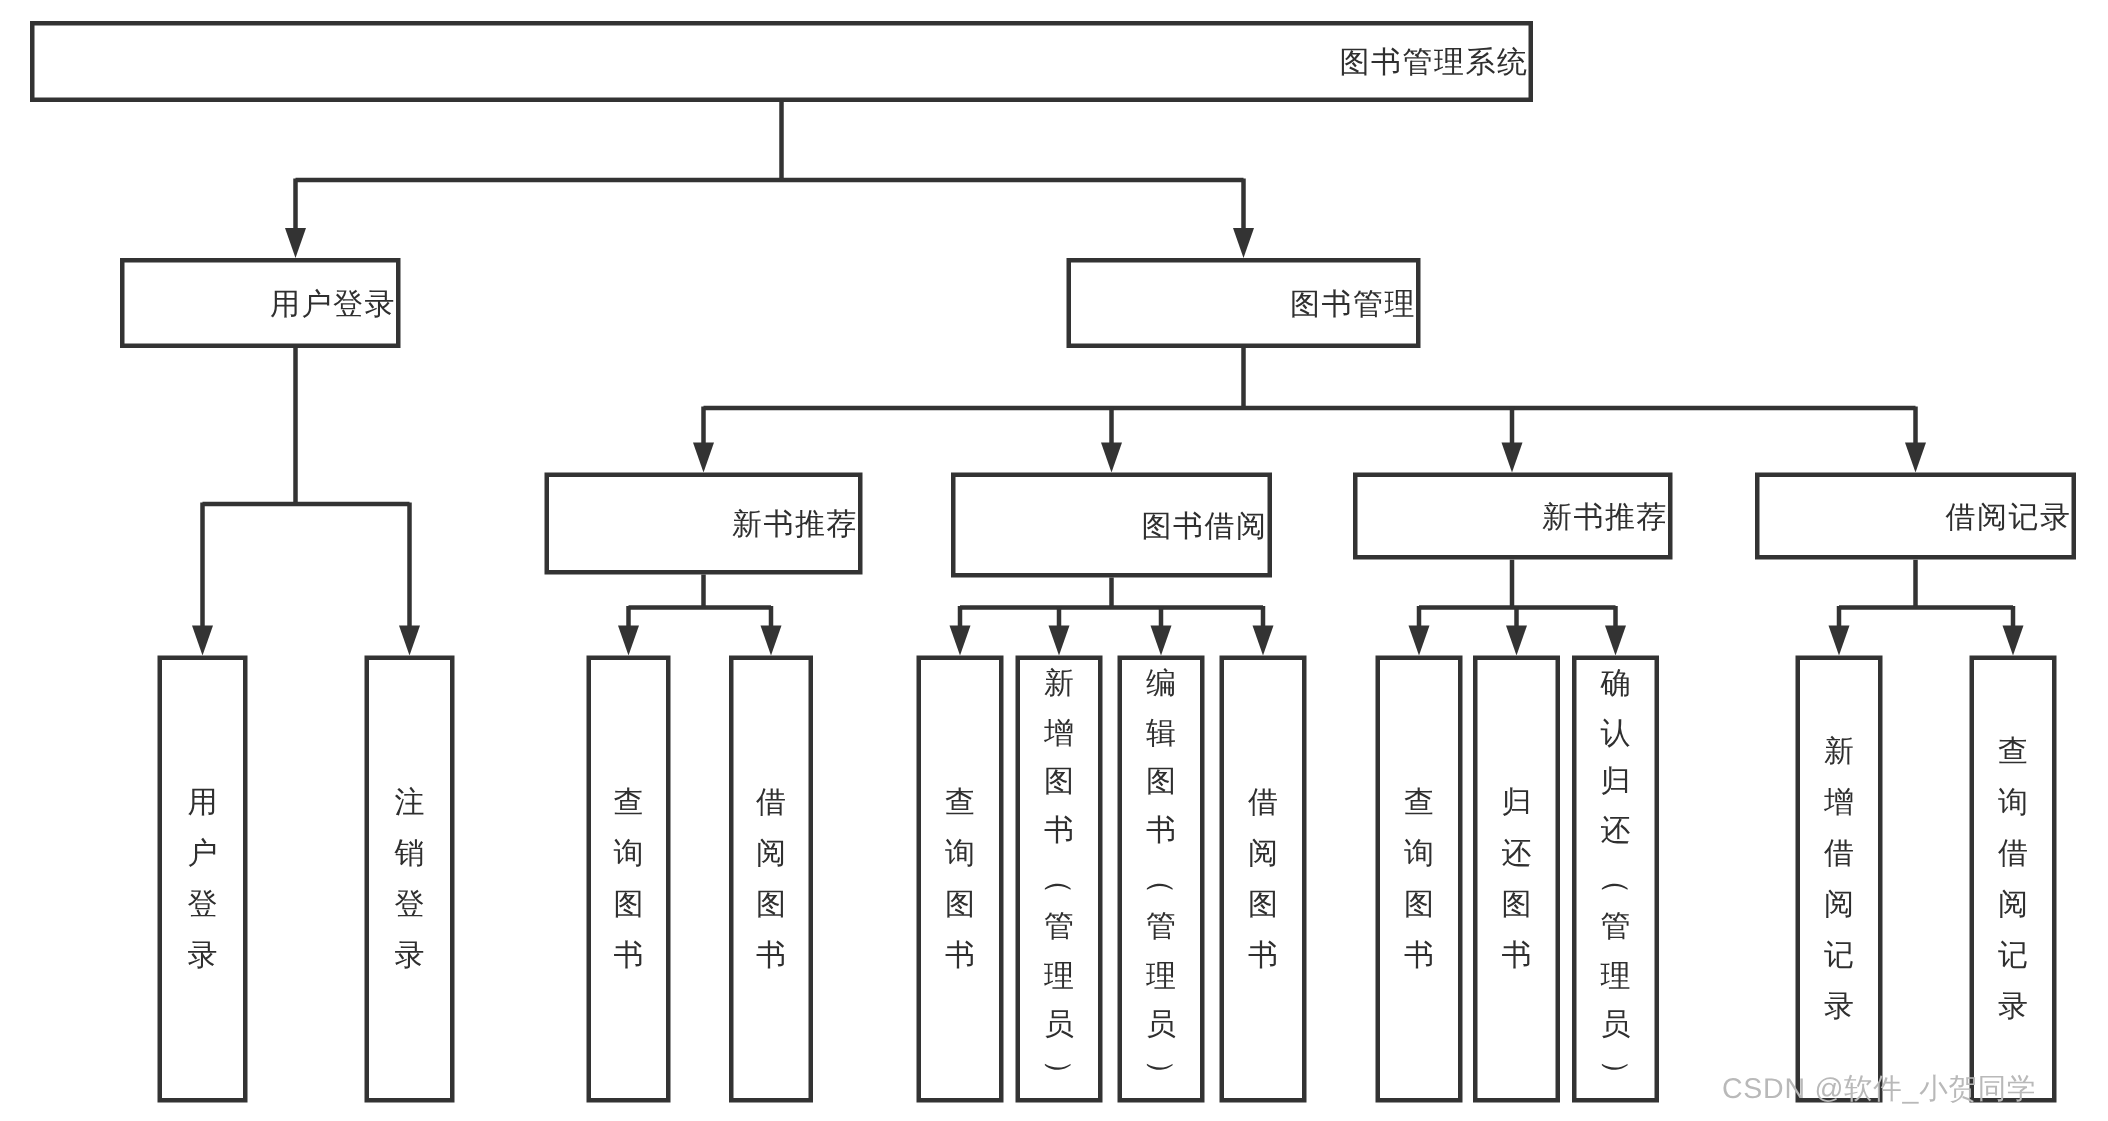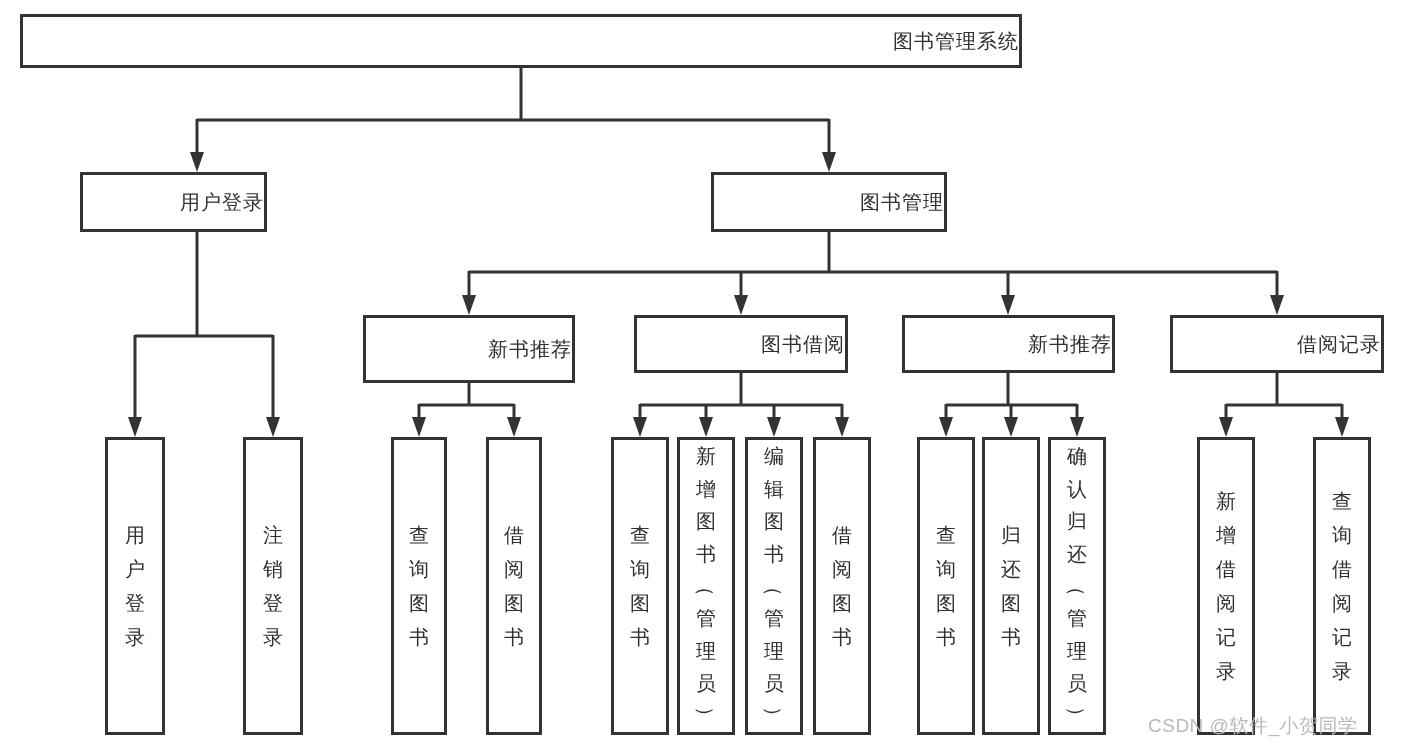--- a/index.html
+++ b/index.html
@@ -150,21 +150,21 @@
   <div class="box h" style="left:80px; top:172px; width:187px; height:60px;">
     <span class="lbl">用户登录</span>
   </div>
   <div class="box h" style="left:711px; top:172px; width:236px; height:60px;">
     <span class="lbl">图书管理</span>
   </div>
 
   <div class="box h" style="left:363px; top:315px; width:212px; height:68px;">
     <span class="lbl">新书推荐</span>
   </div>
-  <div class="box h" style="left:634px; top:315px; width:214px; height:58px;">
+  <div class="box h" style="left:634px; top:315px; width:214px; height:70px;">
     <span class="lbl">图书借阅</span>
   </div>
   <div class="box h" style="left:902px; top:315px; width:213px; height:58px;">
     <span class="lbl">新书推荐</span>
   </div>
   <div class="box h" style="left:1170px; top:315px; width:214px; height:58px;">
     <span class="lbl">借阅记录</span>
   </div>
 
   <div class="box v" style="left:105px; top:437px; width:60px; height:298px;">

